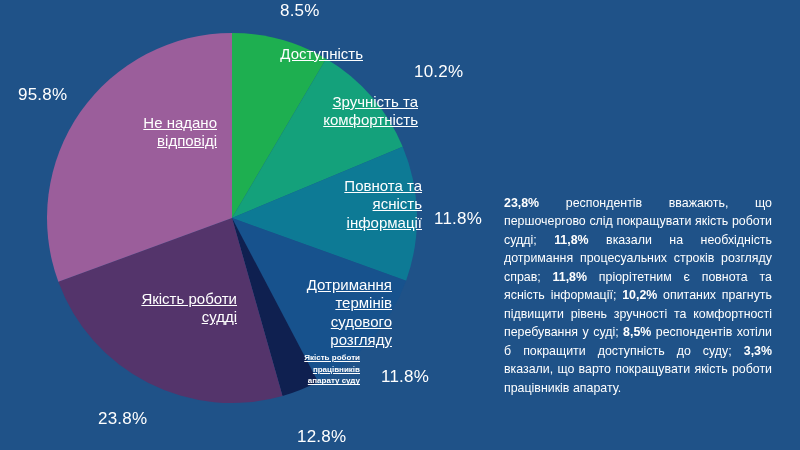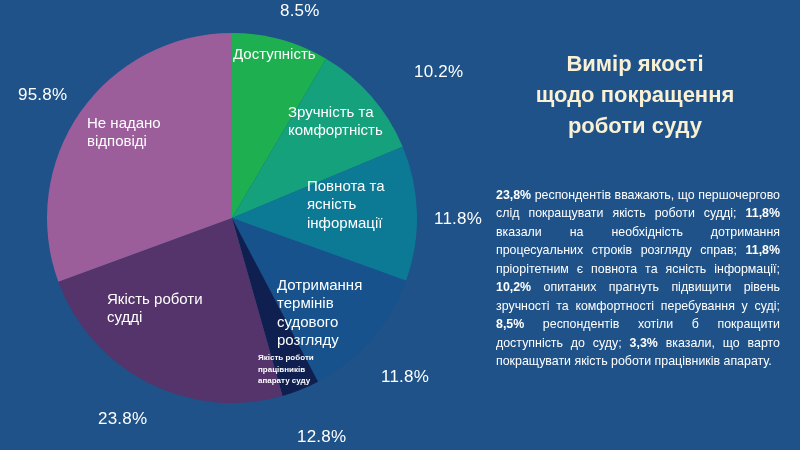--- a/index.html
+++ b/index.html
@@ -43,23 +43,24 @@
     line-height: 1;
     white-space: nowrap;
     letter-spacing: 0.2px;
   }
 
   .slice-label {
     position: absolute;
     color: #ffffff;
     font-size: 15px;
     line-height: 1.22;
-    text-align: left;
+    text-align: right;
     white-space: pre-line;
     pointer-events: none;
+    text-decoration: underline;
   }
   .slice-label.tiny {
     font-size: 8px;
     line-height: 1.45;
     font-weight: 700;
   }
 
   
   #right-panel {
     position: absolute;
@@ -88,42 +89,42 @@
     color: #ffffff;
     font-size: 12.4px;
     line-height: 1.49;
     text-align: justify;
     text-justify: inter-word;
   }
   #body-copy .stat {
     font-weight: bold;
   }
   #body-copy p {
-    margin: 4px;
+    margin: 12px;
   }
 </style>
 </head>
 <body>
 
 <div id="slide">
 
   <div id="chart-area">
     <svg id="pie-svg" width="470" height="450" viewBox="0 0 470 450">
         <path d="M 232 218 L 232.00 33.00 A 185 185 0 0 1 326.17 58.76 Z" fill="#1eaf50"></path>
         <path d="M 232 218 L 326.17 58.76 A 185 185 0 0 1 402.69 146.67 Z" fill="#14a17b"></path>
         <path d="M 232 218 L 402.69 146.67 A 185 185 0 0 1 406.06 280.67 Z" fill="#0d7a95"></path>
         <path d="M 232 218 L 406.06 280.67 A 185 185 0 0 1 318.05 381.77 Z" fill="#17528d"></path>
         <path d="M 232 218 L 318.05 381.77 A 185 185 0 0 1 282.50 395.98 Z" fill="#0f2050"></path>
         <path d="M 232 218 L 282.50 395.98 A 185 185 0 0 1 58.33 281.76 Z" fill="#54346b"></path>
         <path d="M 232 218 L 58.33 281.76 A 185 185 0 0 1 232.00 33.00 Z" fill="#9b5e9b"></path>
       </svg>
     <div id="pie-overlay">
         <div class="slice-label" style="left: 233px; top: 45px; width: 130px;">Доступність</div>
         <div class="pct-label" style="left: 268px; top: 2px; margin-left: 12px;">8.5%</div>
-        <div class="slice-label" style="left: 288px; top: 103px; width: 130px;">Зручність та
+        <div class="slice-label" style="left: 288px; top: 93px; width: 130px;">Зручність та
 комфортність</div>
         <div class="pct-label" style="left: 383px; top: 63px; margin-left: 31px;">10.2%</div>
         <div class="slice-label" style="left: 307px; top: 177px; width: 115px;">Повнота та
 ясність
 інформації</div>
         <div class="pct-label" style="left: 434px; top: 210px;">11.8%</div>
         <div class="slice-label" style="left: 277px; top: 276px; width: 115px;">Дотримання
 термінів
 судового
 розгляду</div>
@@ -135,21 +136,18 @@
         <div class="slice-label" style="left: 107px; top: 290px; width: 130px;">Якість роботи
 судді</div>
         <div class="pct-label" style="left: 98px; top: 410px;">23.8%</div>
         <div class="slice-label" style="left: 87px; top: 114px; width: 130px;">Не надано
 відповіді</div>
         <div class="pct-label" style="left: 18px; top: 86px;">95.8%</div>
       </div>
   </div>
 
   <div id="right-panel">
-    <div id="deck-title">Вимір якості
-щодо покращення
-роботи суду</div>
     <div id="body-copy">
         <p><span class="stat">23,8%</span><span> респондентів вважають, що першочергово слід покращувати якість роботи судді; </span><span class="stat">11,8%</span><span> вказали на необхідність дотримання процесуальних строків розгляду справ; </span><span class="stat">11,8%</span><span> пріорітетним є повнота та ясність інформації; </span><span class="stat">10,2%</span><span> опитаних прагнуть підвищити рівень зручності та комфортності перебування у суді; </span><span class="stat">8,5%</span><span> респондентів хотіли б покращити доступність до суду; </span><span class="stat">3,3%</span><span> вказали, що варто покращувати якість роботи працівників апарату. </span></p>
       </div>
   </div>
 
 </div>
 
 </body></html>

